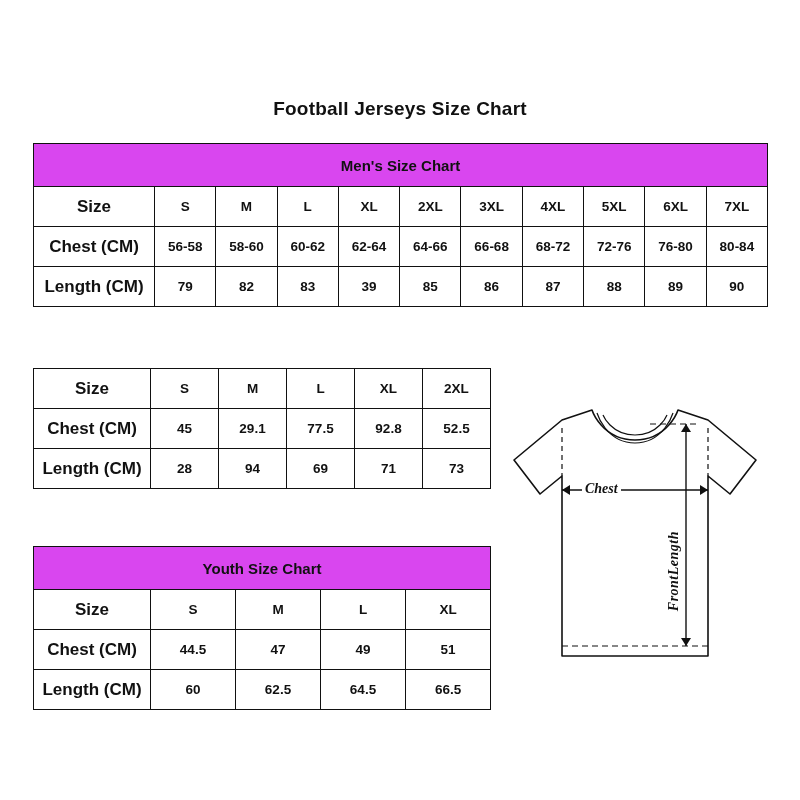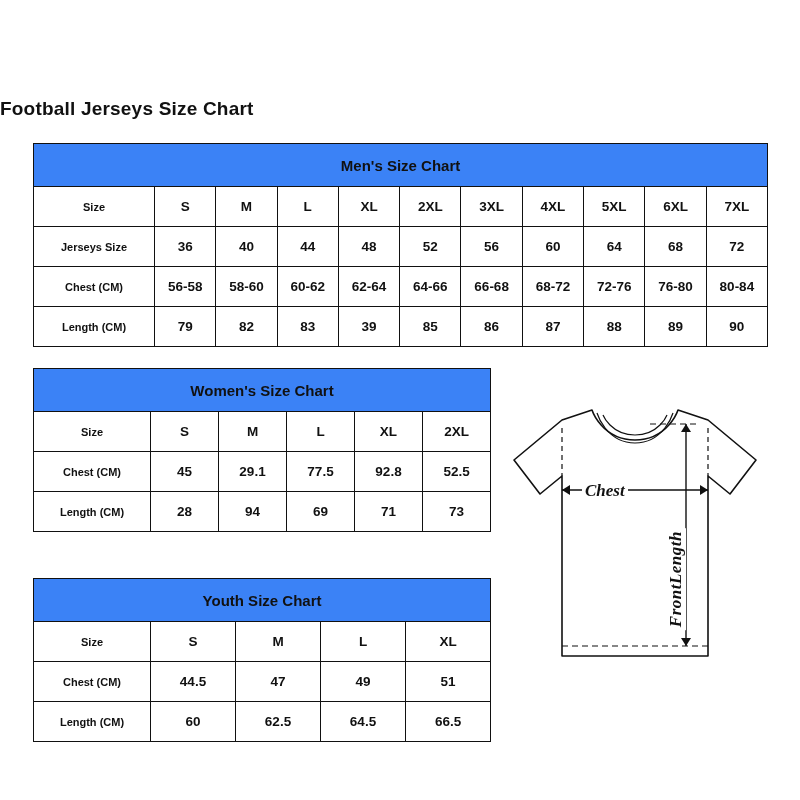--- a/index.html
+++ b/index.html
@@ -14,20 +14,21 @@
     color: #1a1a1a;
     position: relative;
     overflow: hidden;
   }
 
   #page-title {
     position: absolute;
     top: 98px;
     left: 0;
     width: 800px;
+    text-align: center;
     font-size: 19px;
     font-weight: bold;
     color: #111111;
     letter-spacing: 0.2px;
   }
 
   table.size-table {
     border-collapse: collapse;
     table-layout: fixed;
     background: #ffffff;
@@ -38,26 +39,26 @@
     text-align: center;
     vertical-align: middle;
     font-size: 13.5px;
     font-weight: bold;
     color: #111111;
     padding: 0;
     height: 39px;
     background: #ffffff;
   }
   table.size-table td.section-title {
-    background: #3b82f6;
+    background: #d946ef;
     font-size: 15px;
     height: 42px;
   }
   table.size-table td.row-label {
-    font-size: 11px;
+    font-size: 17px;
   }
 
   
   #mens-table-wrap {
     position: absolute;
     left: 33px;
     top: 143px;
   }
   #mens-table { width: 734px; }
   #mens-table col.label-col { width: 121px; }
@@ -72,41 +73,41 @@
   #womens-table { width: 457px; }
   #womens-table col.label-col { width: 117px; }
   #womens-table col.data-col { width: 68px; }
 
   
   #youth-table-wrap {
     position: absolute;
     left: 33px;
     top: 546px;
   }
-  #youth-table { width: 457px; margin-top: 32px; }
+  #youth-table { width: 457px; }
   #youth-table col.label-col { width: 117px; }
   #youth-table col.data-col { width: 85px; }
 
   
   #shirt-diagram {
     position: absolute;
     left: 500px;
     top: 398px;
     width: 290px;
     height: 300px;
   }
   #shirt-diagram svg {
     display: block;
   }
   .diagram-label {
     position: absolute;
     font-family: "Liberation Serif", serif;
     font-style: italic;
     font-weight: bold;
-    font-size: 17px;
+    font-size: 14px;
     color: #111111;
     text-align: center;
   }
   #chest-label {
     left: 82px;
     top: 83px;
     background: #ffffff;
     padding: 0 3px;
   }
   #front-length-label {
@@ -150,33 +151,20 @@
         <td>L</td>
         <td>XL</td>
         <td>2XL</td>
         <td>3XL</td>
         <td>4XL</td>
         <td>5XL</td>
         <td>6XL</td>
         <td>7XL</td>
       </tr>
       <tr>
-        <td class="row-label">Jerseys Size</td>
-        <td>36</td>
-        <td>40</td>
-        <td>44</td>
-        <td>48</td>
-        <td>52</td>
-        <td>56</td>
-        <td>60</td>
-        <td>64</td>
-        <td>68</td>
-        <td>72</td>
-      </tr>
-      <tr>
         <td class="row-label">Chest (CM)</td>
         <td>56-58</td>
         <td>58-60</td>
         <td>60-62</td>
         <td>62-64</td>
         <td>64-66</td>
         <td>66-68</td>
         <td>68-72</td>
         <td>72-76</td>
         <td>76-80</td>
@@ -204,23 +192,20 @@
     <colgroup>
       <col class="label-col">
       <col class="data-col">
         <col class="data-col">
         <col class="data-col">
         <col class="data-col">
         <col class="data-col">
     </colgroup>
     <tbody>
       <tr>
-        <td class="section-title" colspan="6">Women's Size Chart</td>
-      </tr>
-      <tr>
         <td class="row-label">Size</td>
         <td>S</td>
         <td>M</td>
         <td>L</td>
         <td>XL</td>
         <td>2XL</td>
       </tr>
       <tr>
         <td class="row-label">Chest (CM)</td>
         <td>45</td>

